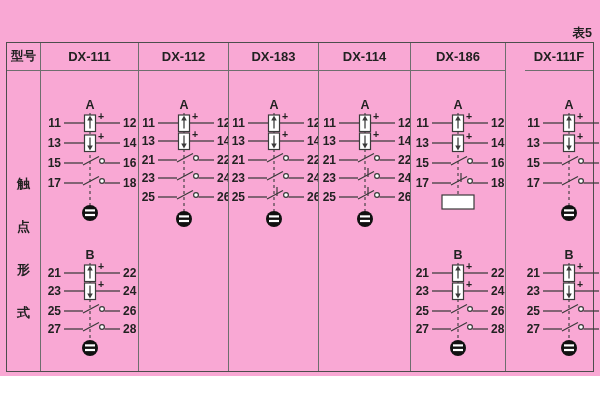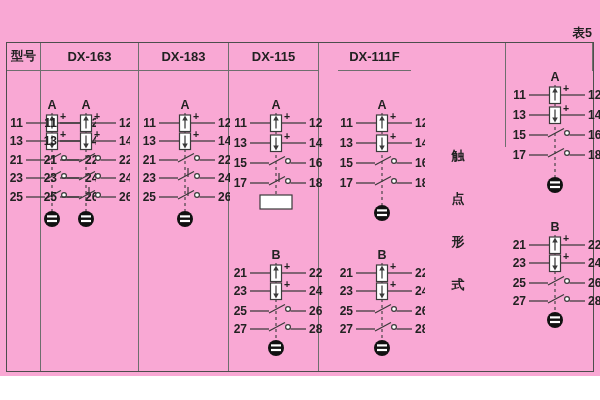--- a/index.html
+++ b/index.html
@@ -24,23 +24,25 @@
 </style>
 </head>
 <body>
 
 <div class="sheet">
   <div class="caption">表5</div>
 
   <div class="tbl">
 
     <div class="hcell c0">型号</div>
-    <div class="hcell c2">DX-163</div>
+    <div class="hcell c1">DX-111</div>
+    <div class="hcell c2">DX-112</div>
     <div class="hcell c3">DX-183</div>
-    <div class="hcell c5">DX-115</div>
+    <div class="hcell c4">DX-114</div>
+    <div class="hcell c5">DX-186</div>
     <div class="hcell c6">DX-111F</div>
 
     <div class="bcell c0 rowlabel">
       <span>触</span>
       <span>点</span>
       <span>形</span>
       <span>式</span>
     </div>
     <div class="bcell c1 diag">
         <svg width="97" height="300" viewBox="0 0 97 300">

